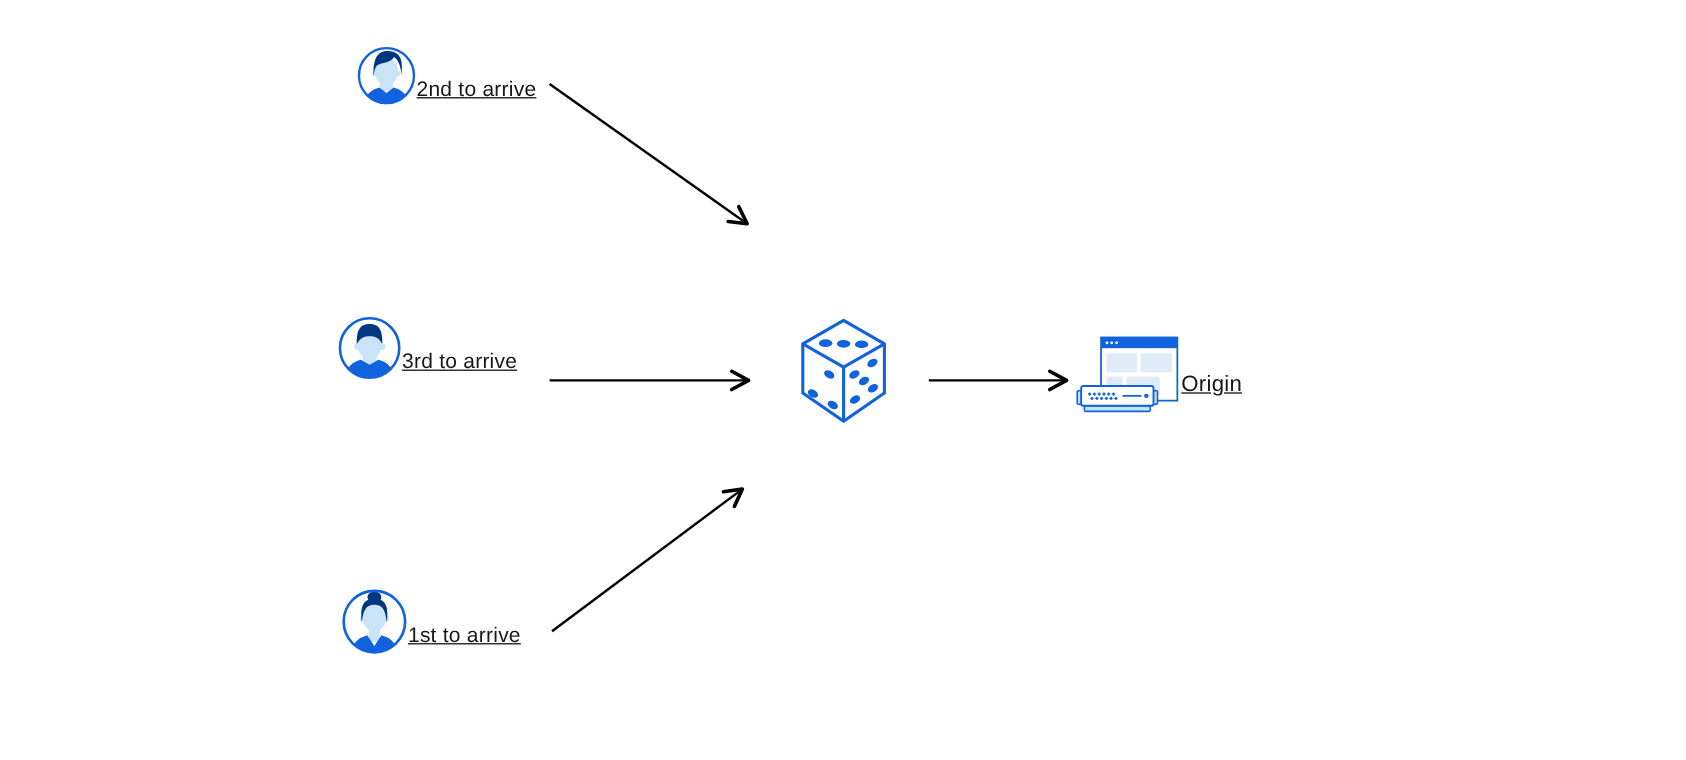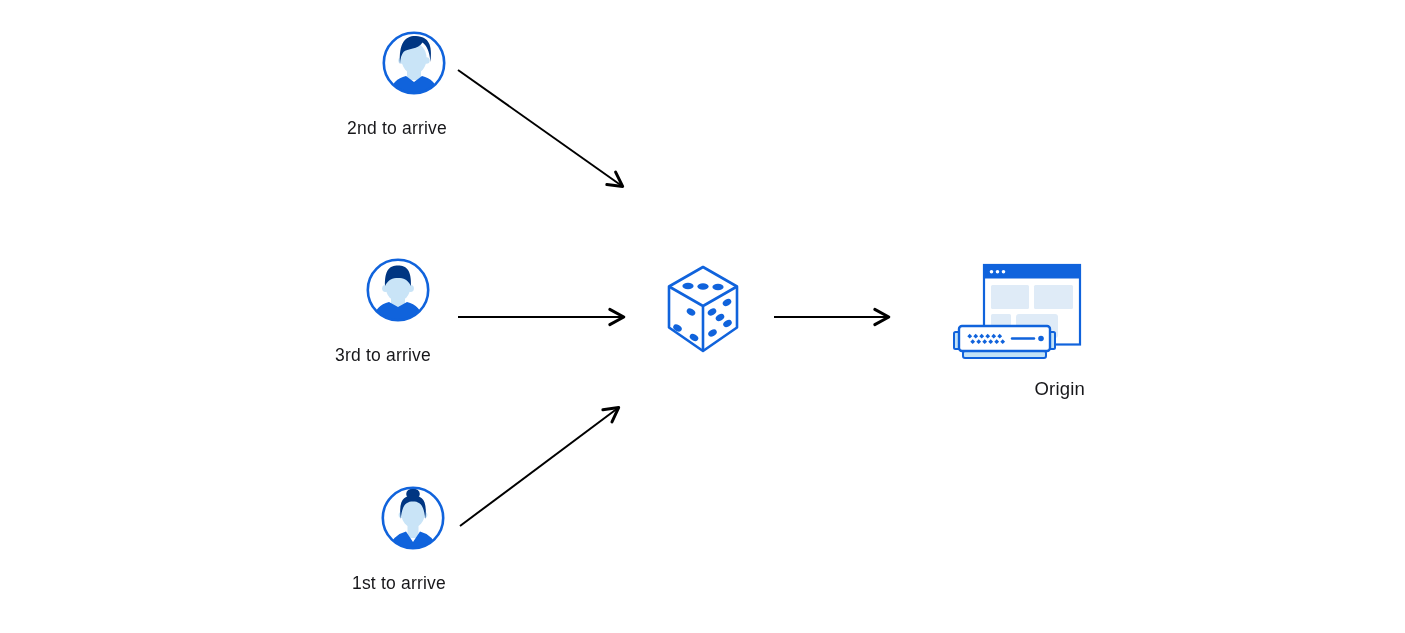--- a/index.html
+++ b/index.html
@@ -12,21 +12,21 @@
     --label-text:#17171a;
     --background:#ffffff;
   }
   html,body{margin:0;padding:0;}
   body{
     width:1405px;height:633px;position:relative;overflow:hidden;
     background:var(--background);
     font-family:"Liberation Sans", sans-serif;
   }
   .arrows-layer{position:absolute;left:0;top:0;width:1405px;height:633px;}
-  .node{position:absolute;display:flex;flex-direction:column;align-items:flex-end;}
+  .node{position:absolute;display:flex;flex-direction:row;align-items:center;text-decoration:underline;}
   .client-node{width:150px;}
   .origin-node{width:140px;}
   .node-label{
     font-size:17.5px;color:var(--label-text);line-height:1.2;
     letter-spacing:.2px;white-space:nowrap;
   }
   .client-node .node-label{margin-top:22px;}
   .origin-node .node-label{margin-top:14px;font-size:18.5px;}
   
   .f-blue{fill:var(--accent-blue);}
@@ -92,21 +92,21 @@
       <circle class="f-skin" cx="45.5" cy="31.5" r="3.4"></circle>
       <ellipse class="f-skin" cx="33" cy="30" rx="12.2" ry="14.6"></ellipse>
       <path class="f-navy" d="M20,29 C19.5,13 24.5,8.5 33,8.5 C41.5,8.5 46.5,13 46,29
                C42.5,22.5 38.5,21 33,21 C27.5,21 23.5,22.5 20,29 Z"></path>
     </g>
     <circle class="no-f s-blue" cx="33" cy="33" r="30.2" stroke-width="2.6"></circle>
   </svg>
   <div class="node-label">3rd to arrive</div>
 </div>
 
-<div class="node client-node" style="left:296px;top:485px;">
+<div class="node client-node" style="left:284px;top:485px;">
   <svg width="66" height="66" viewBox="0 0 66 66">
     <defs>
         <clipPath id="clipC">
           <circle cx="33" cy="33" r="30.2"></circle>
         </clipPath>
       </defs>
     <circle class="f-white" cx="33" cy="33" r="30.2"></circle>
     <g clip-path="url(#clipC)">
       <rect class="f-skin" x="27.5" y="35" width="11" height="18"></rect>
       <path class="f-blue" d="M8,66 Q12,50 26,46.5 L33,57 L40,46.5 Q54,50 58,66 Z"></path>
@@ -136,21 +136,21 @@
     <ellipse class="f-blue" cx="28" cy="73.5" rx="4.6" ry="3.1" transform="rotate(30 28 73.5)"></ellipse>
 
     <ellipse class="f-blue" cx="46" cy="48" rx="4.6" ry="3.1" transform="rotate(-30 46 48)"></ellipse>
     <ellipse class="f-blue" cx="61" cy="38.5" rx="4.6" ry="3.1" transform="rotate(-30 61 38.5)"></ellipse>
     <ellipse class="f-blue" cx="54" cy="53.5" rx="4.6" ry="3.1" transform="rotate(-30 54 53.5)"></ellipse>
     <ellipse class="f-blue" cx="46.5" cy="69" rx="4.6" ry="3.1" transform="rotate(-30 46.5 69)"></ellipse>
     <ellipse class="f-blue" cx="61.5" cy="59.5" rx="4.6" ry="3.1" transform="rotate(-30 61.5 59.5)"></ellipse>
   </svg>
 </div>
 
-<div class="node origin-node" style="left:945px;top:262px;">
+<div class="node origin-node" style="left:895px;top:262px;">
   <svg width="135" height="102" viewBox="0 0 135 102">
 
     <g>
       <rect class="f-white" x="34" y="3" width="96" height="79.5"></rect>
       <rect class="f-panel" x="41" y="23" width="38" height="24" rx="1.5"></rect>
       <rect class="f-panel" x="84" y="23" width="39" height="24" rx="1.5"></rect>
       <rect class="f-panel" x="41" y="52" width="20" height="21" rx="1.5"></rect>
       <rect class="f-panel" x="66" y="52" width="42" height="24" rx="3"></rect>
       <rect class="f-blue" x="34" y="3" width="96" height="13.5"></rect>
       <circle fill="#ffffff" cx="41.5" cy="9.8" r="1.8"></circle>

